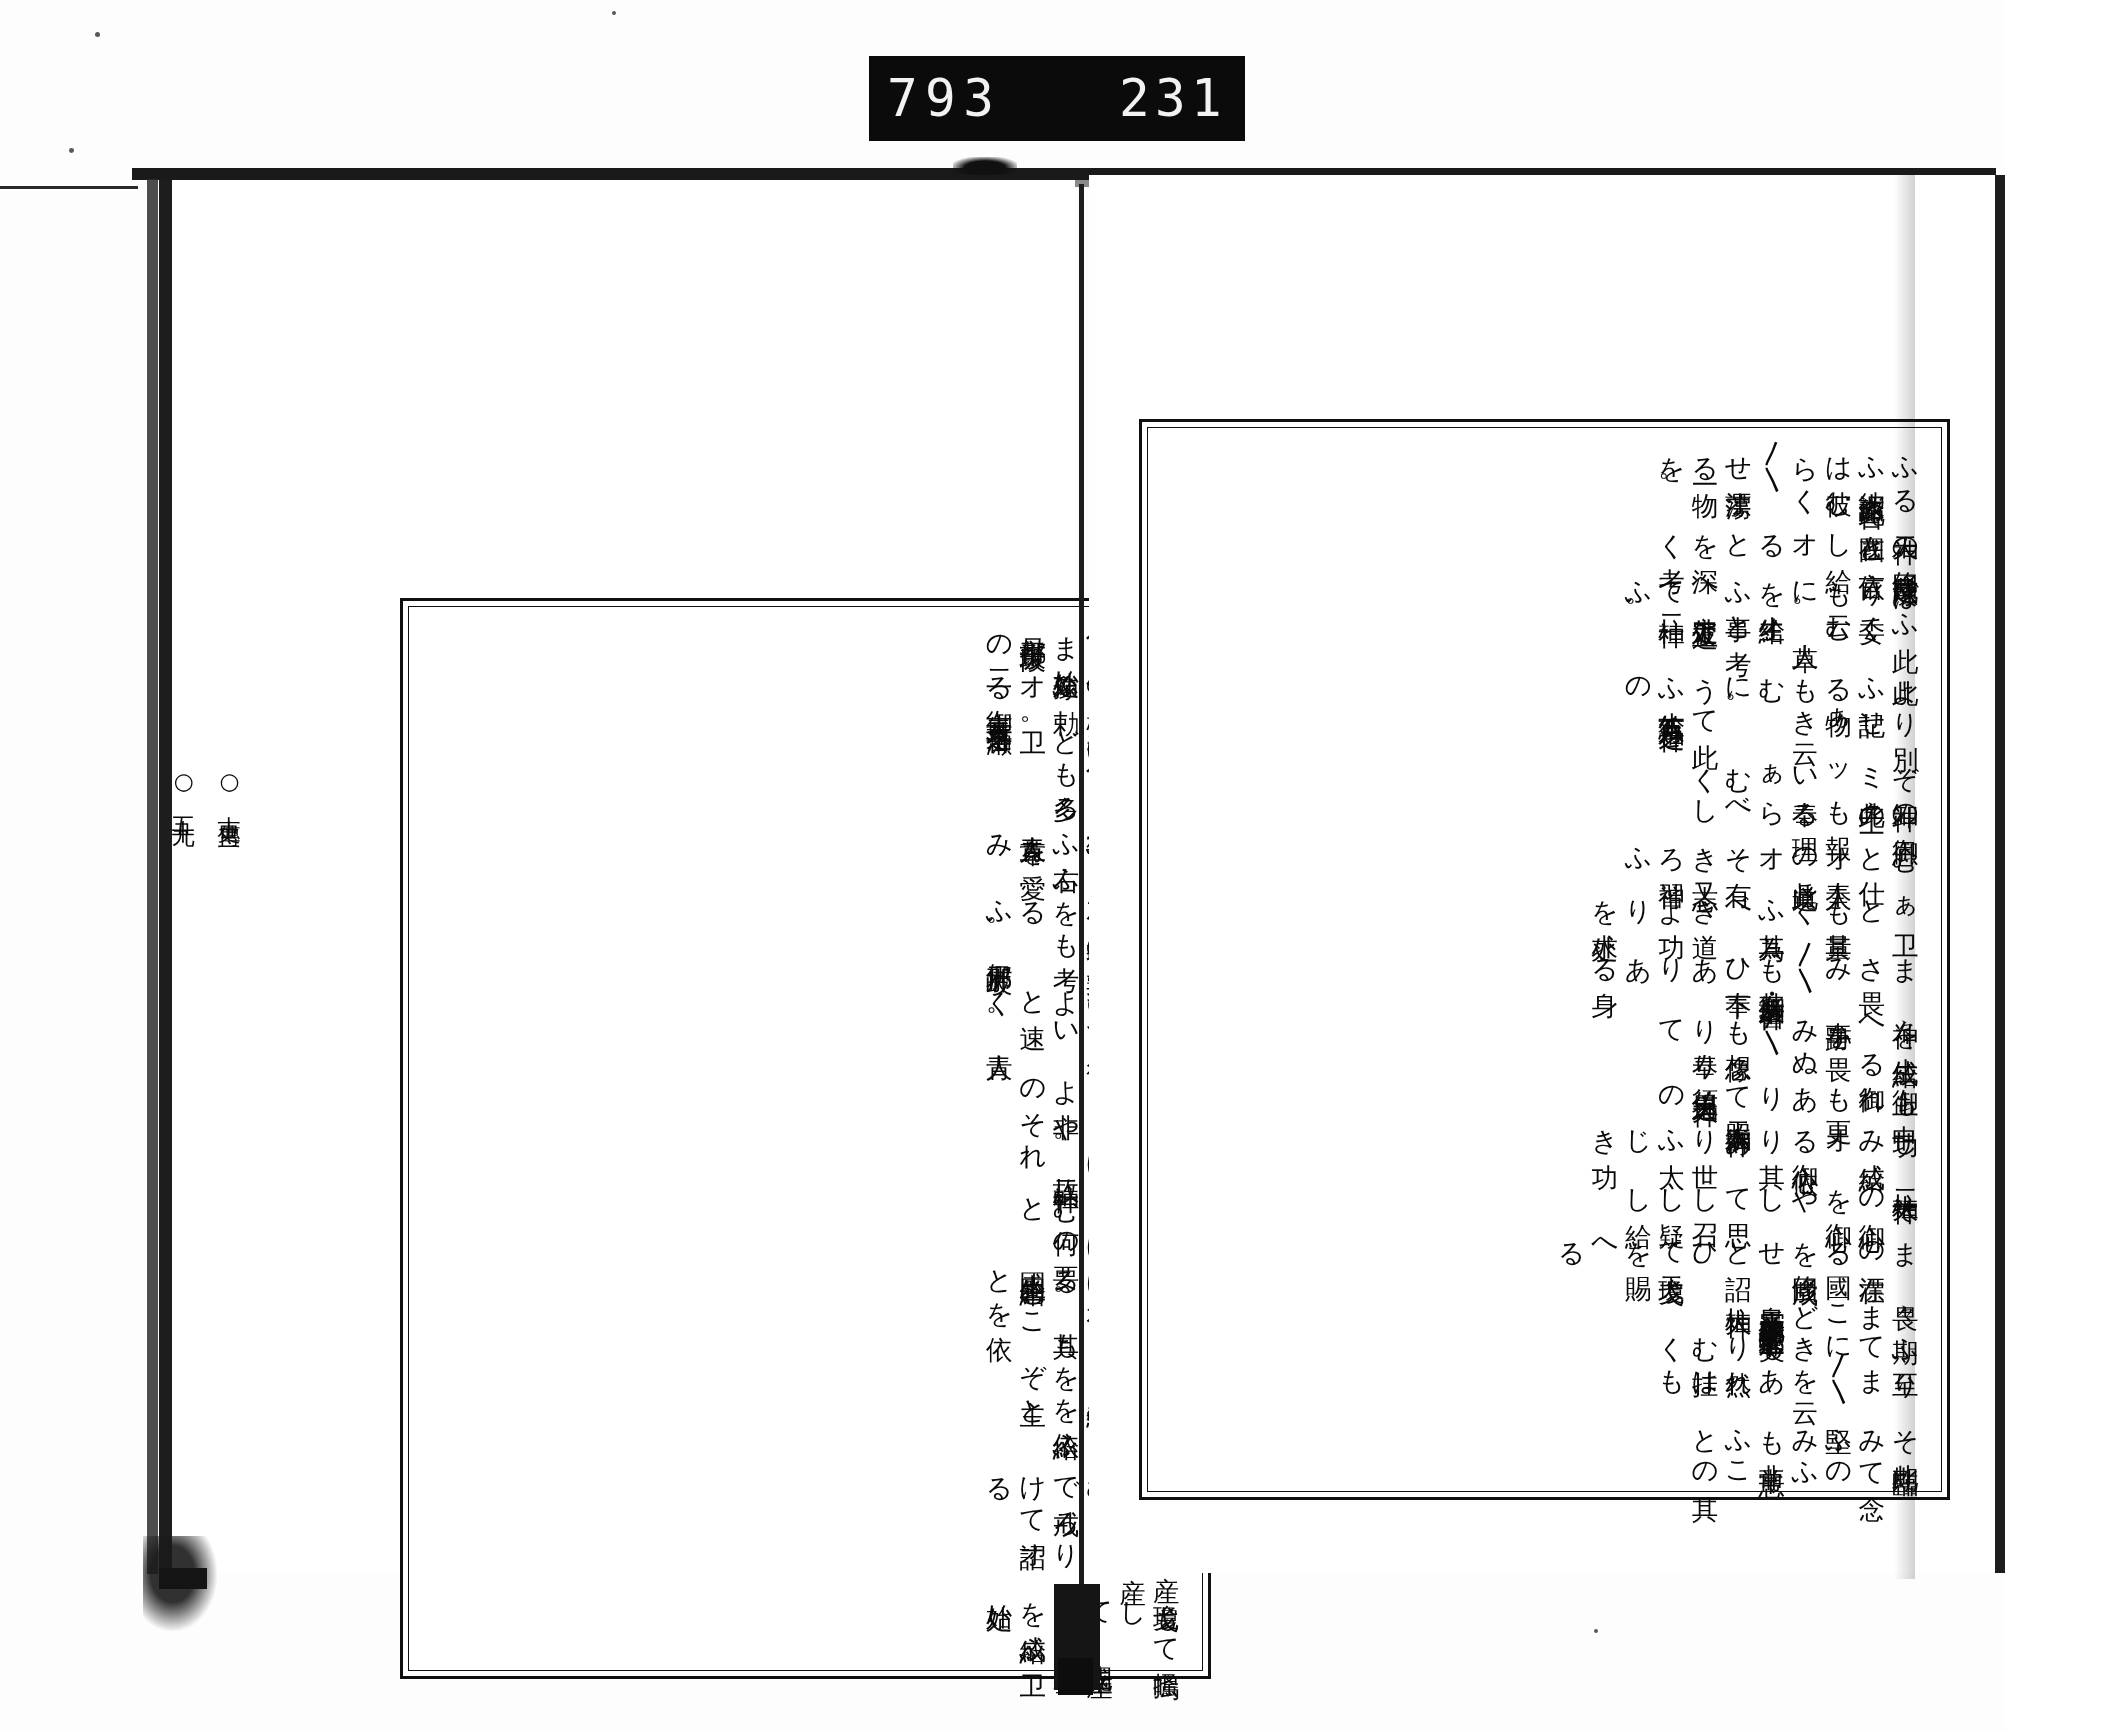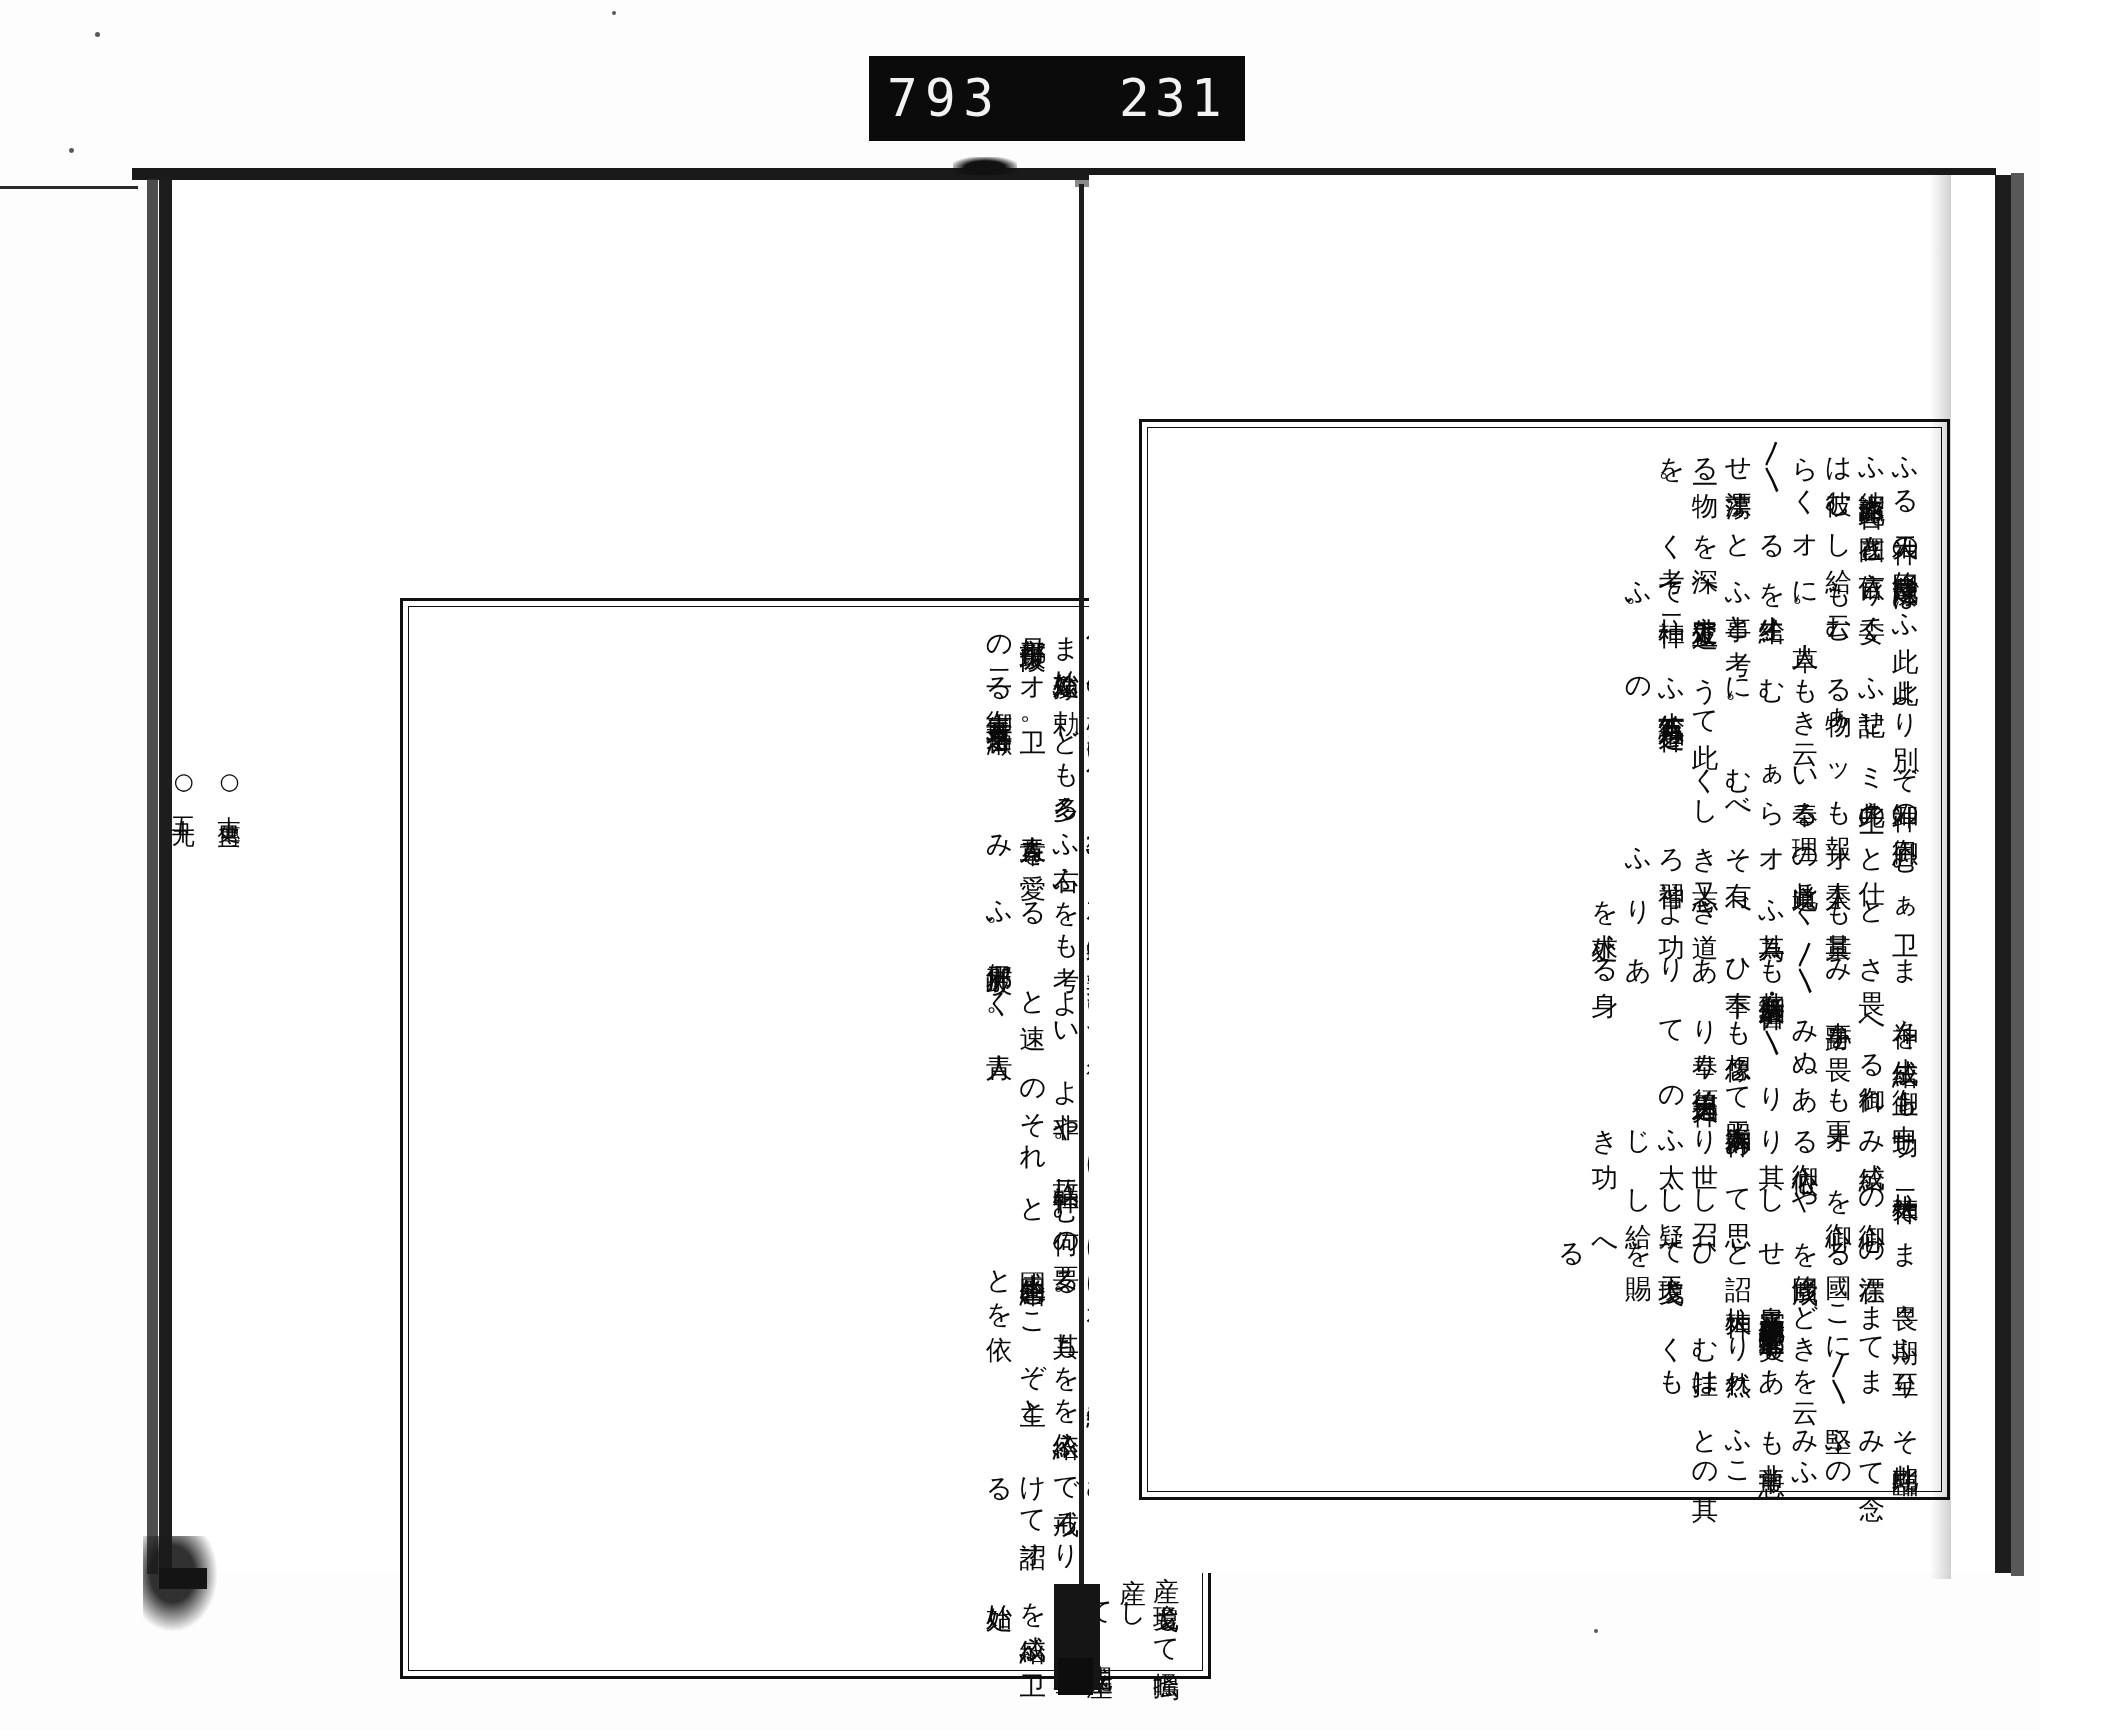--- a/index.html
+++ b/index.html
@@ -7,21 +7,20 @@
     padding: 0;
     background: #ffffff;
   }
   #page {
     position: relative;
     width: 2005px;
     height: 1731px;
     background: #fdfdfd;
     overflow: hidden;
     font-family: "DejaVu Serif", serif;
-    padding-left: 36px;
   }
 
   
   .filmstrip {
     position: absolute;
     left: 869px;
     top: 56px;
     width: 376px;
     height: 85px;
     background: #0b0b0b;

